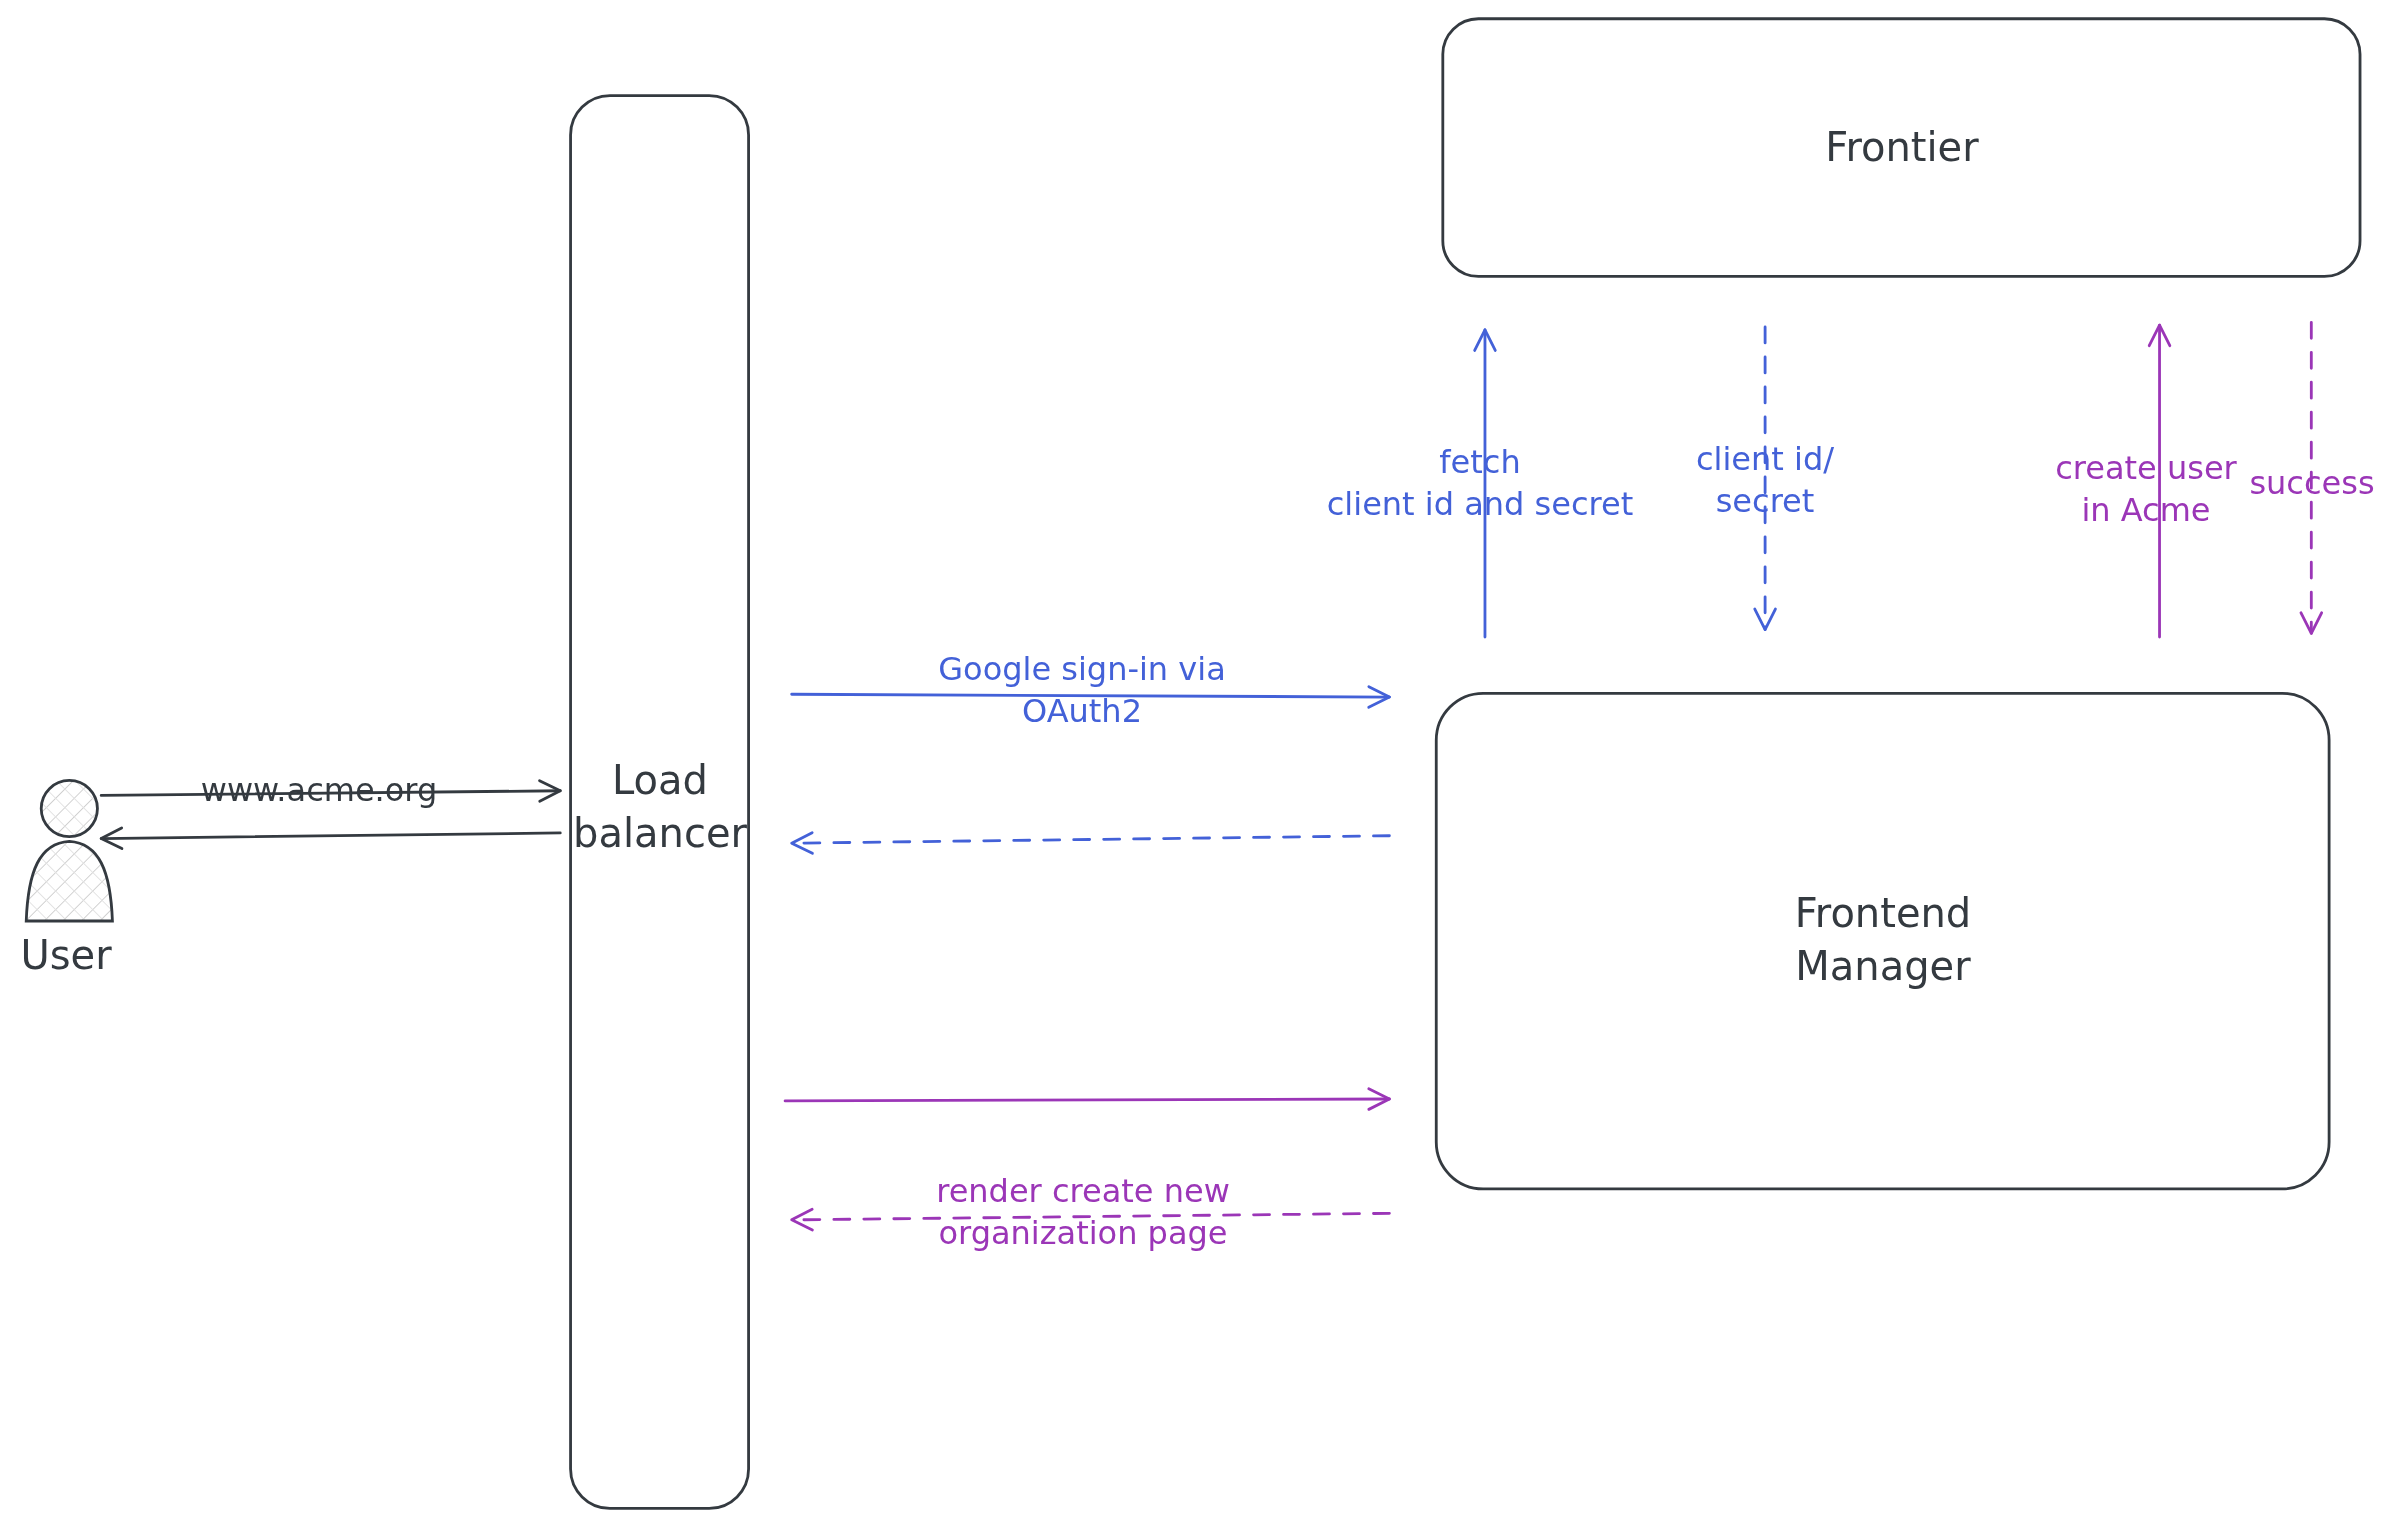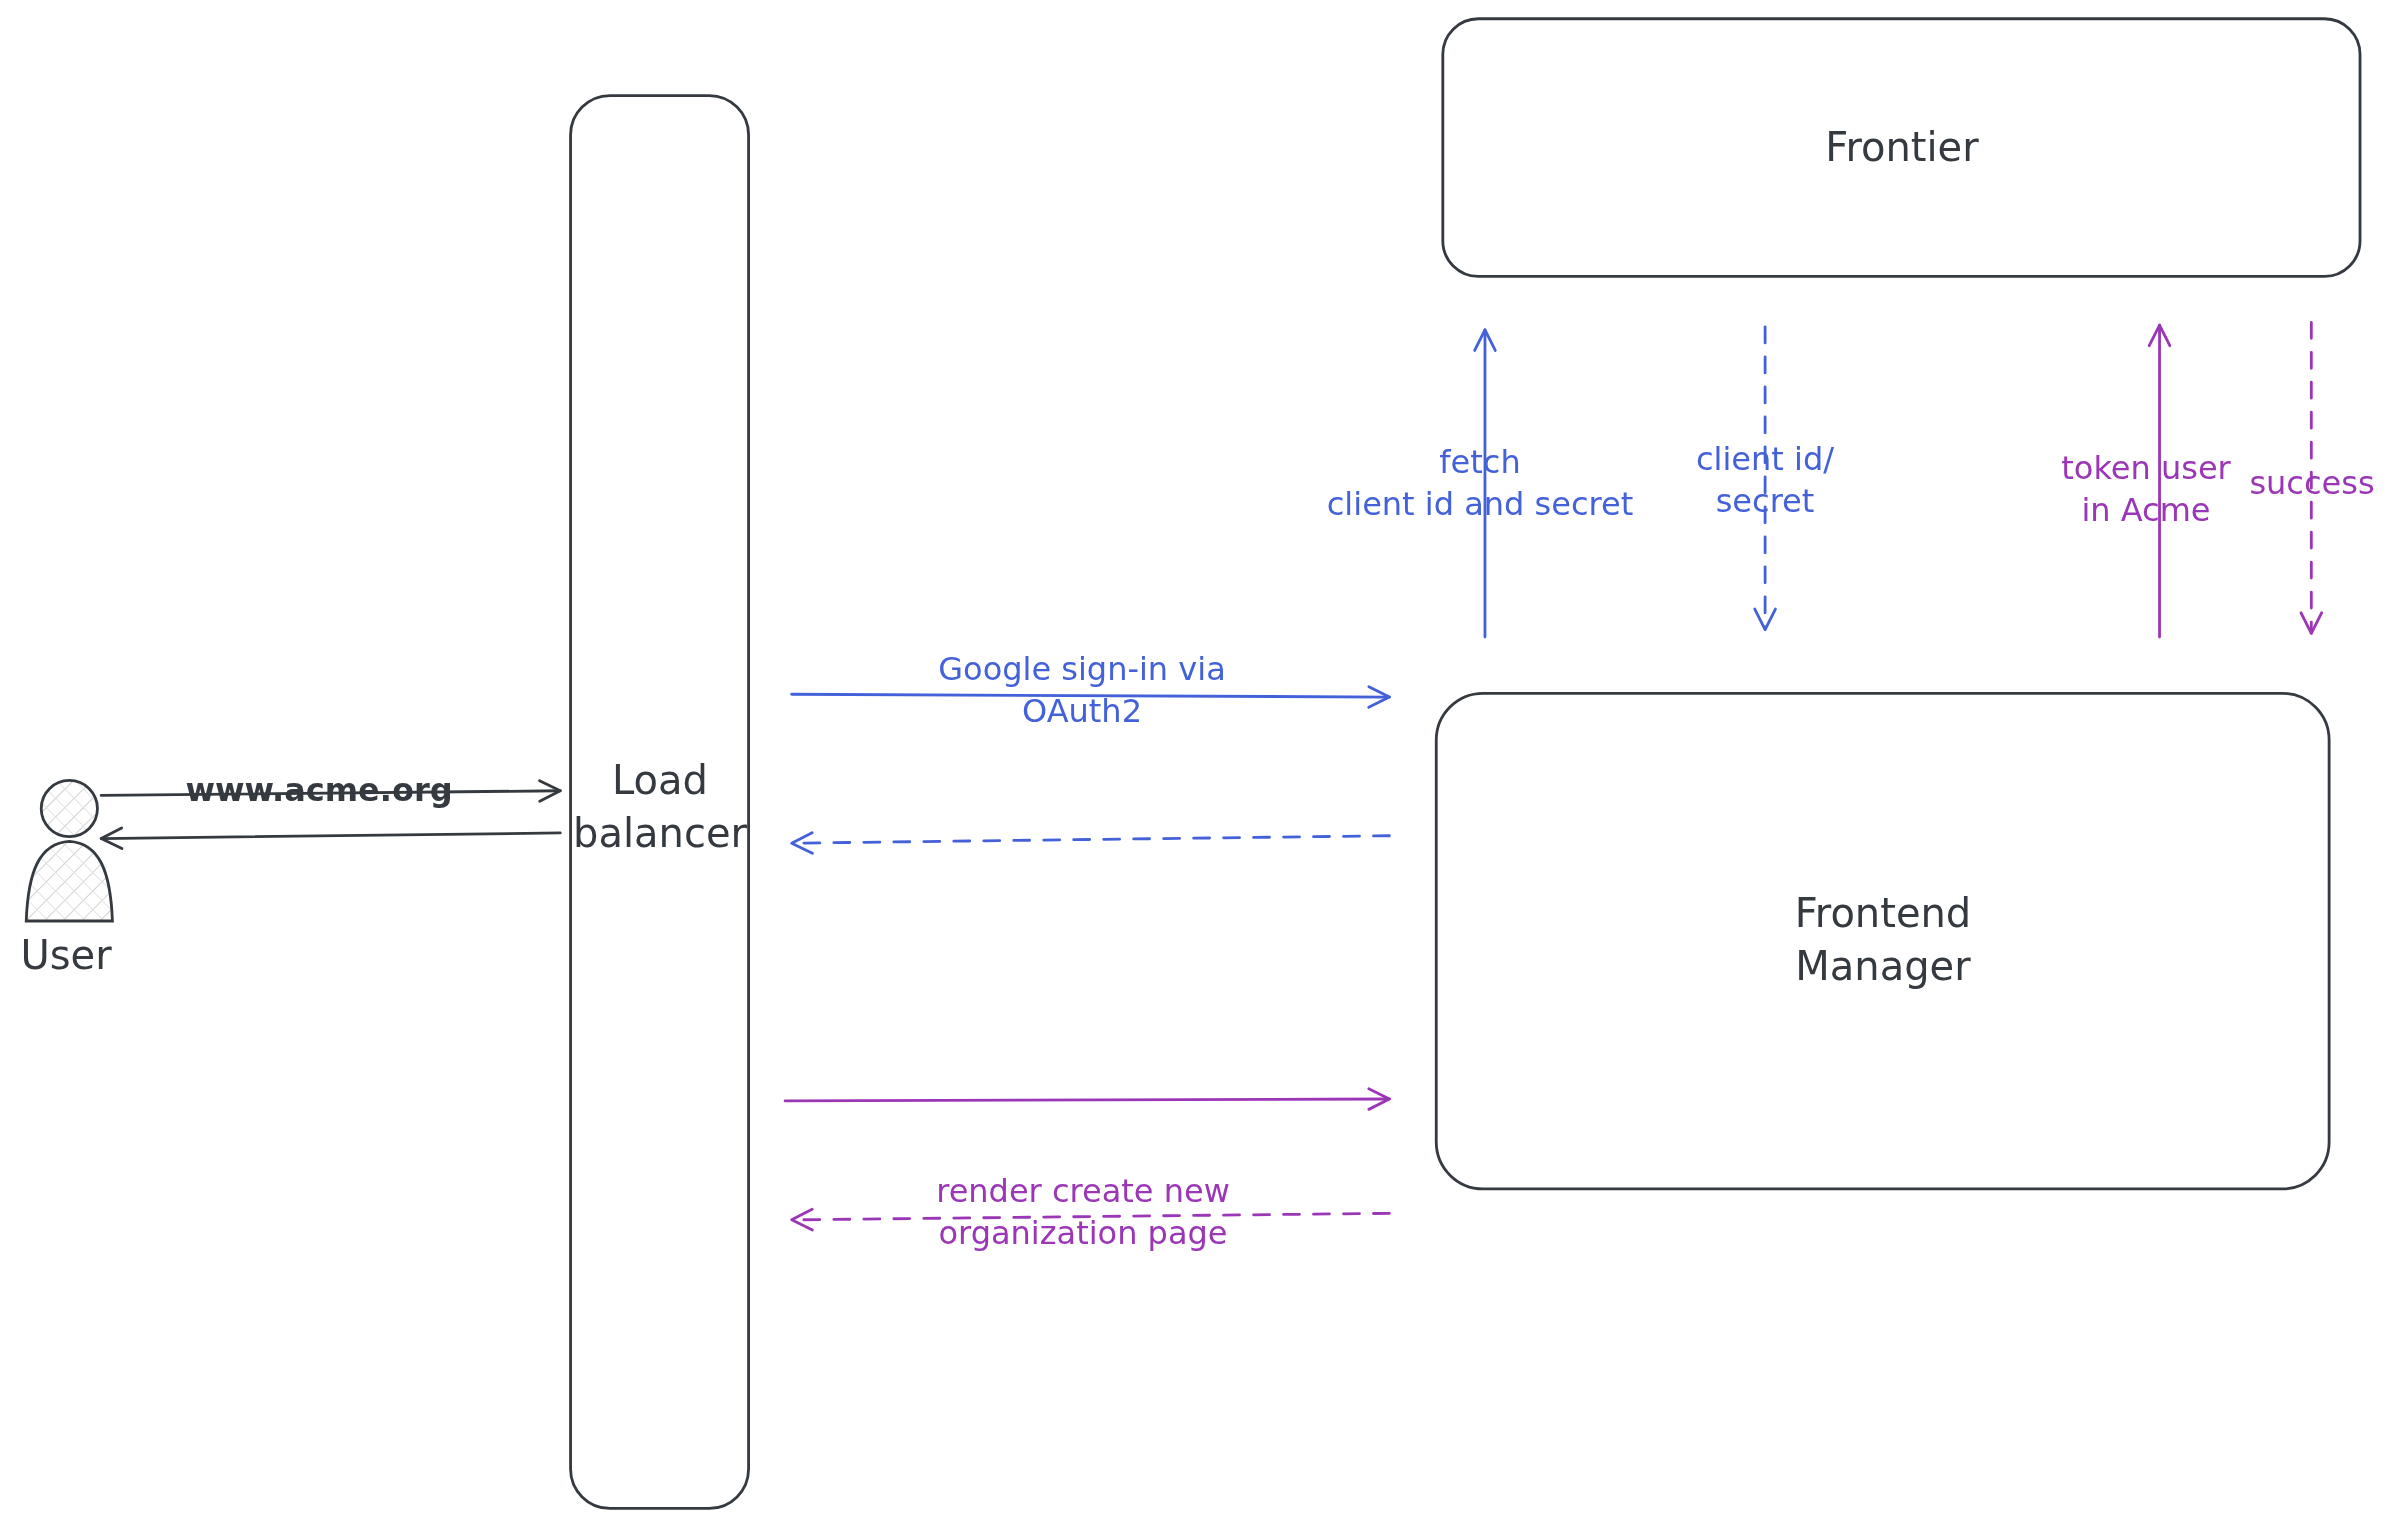--- a/index.html
+++ b/index.html
@@ -21,21 +21,21 @@
     position:absolute;
     transform:translate(-50%,-50%);
     text-align:center;
     font-size:32px;
     line-height:1.32;
     white-space:nowrap;
     font-weight:500;
     pointer-events:none;
   }
   .node-lbl{font-size:40px;color:var(--ink);font-weight:500;}
-  .c-ink{color:var(--ink);font-weight:bold;}
+  .c-ink{color:var(--ink);}
   .c-blue{color:var(--blue);}
   .c-purple{color:var(--purple);}
   .shape{fill:none;stroke:var(--ink);stroke-width:3;stroke-linecap:round;}
   .edge{fill:none;stroke-width:3;stroke-linecap:round;}
   .s-ink{stroke:var(--ink);}
   .s-blue{stroke:var(--blue);}
   .s-purple{stroke:var(--purple);}
   .dashed{stroke-dasharray:17 15;}
   .mhead{fill:none;stroke-width:3;stroke-linecap:round;stroke-linejoin:round;}
   .figure-fill{fill:url(#hatch);stroke:var(--ink);stroke-width:3;}
@@ -117,20 +117,20 @@
     <div>fetch</div>
     <div>client id and secret</div>
   </div>
 
   <div class="lbl c-blue" style="left:1765px;top:480px;">
     <div>client id/</div>
     <div>secret</div>
   </div>
 
   <div class="lbl c-purple" style="left:2146px;top:489px;">
-    <div>token user</div>
+    <div>create user</div>
     <div>in Acme</div>
   </div>
 
   <div class="lbl c-purple" style="left:2312px;top:483px;">success</div>
 
 </div>
 
 
 </body></html>

